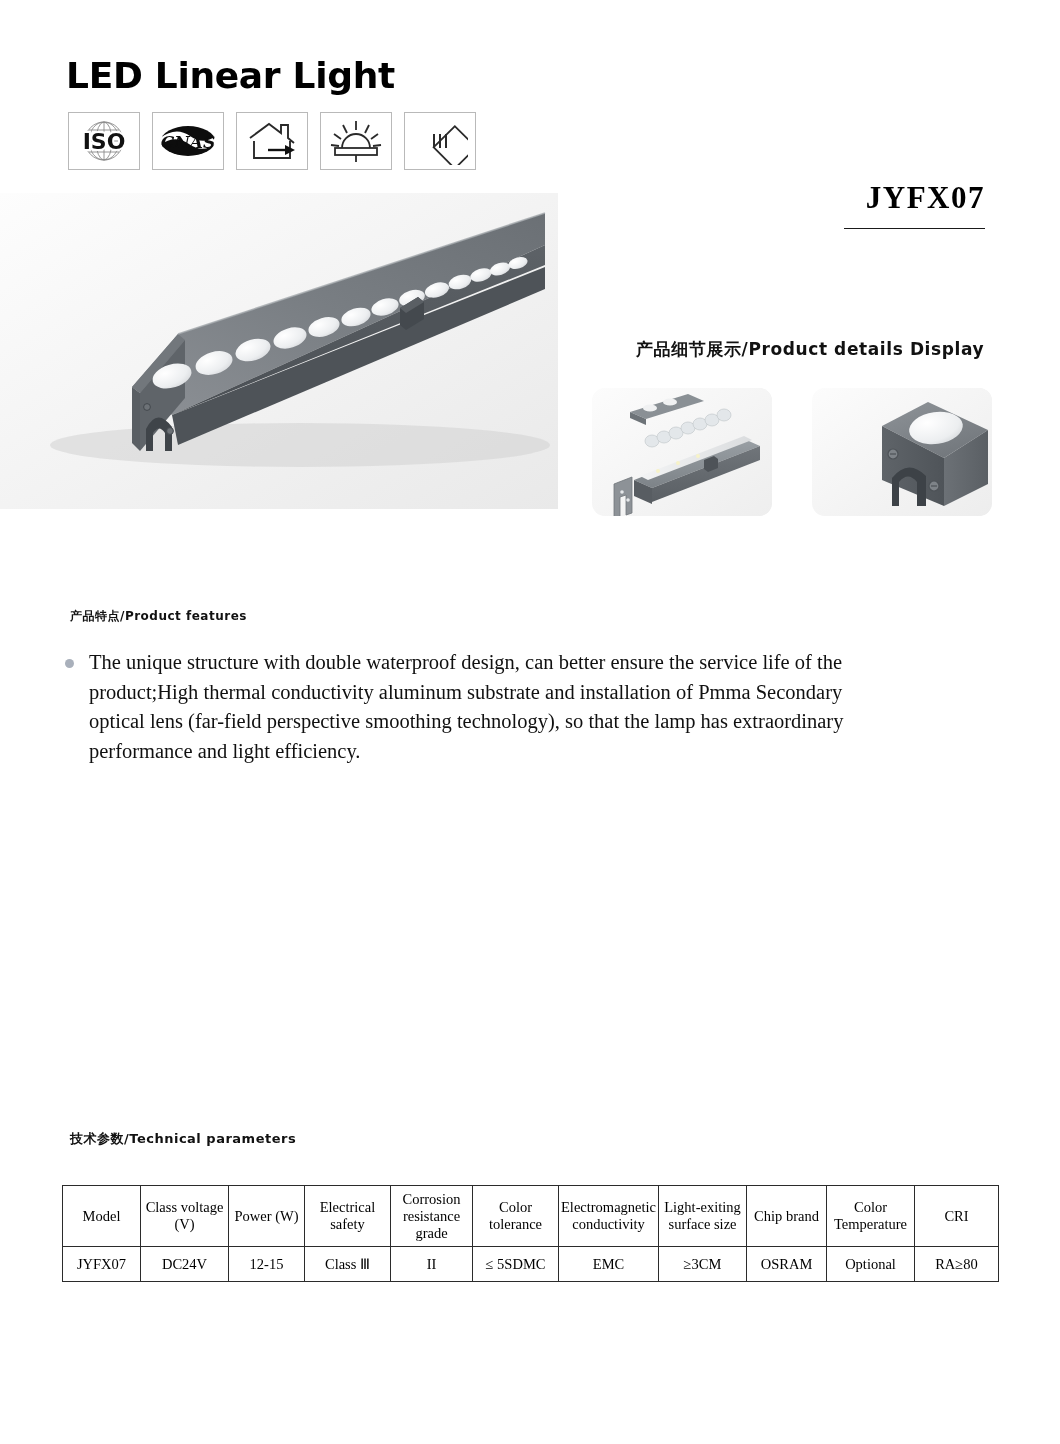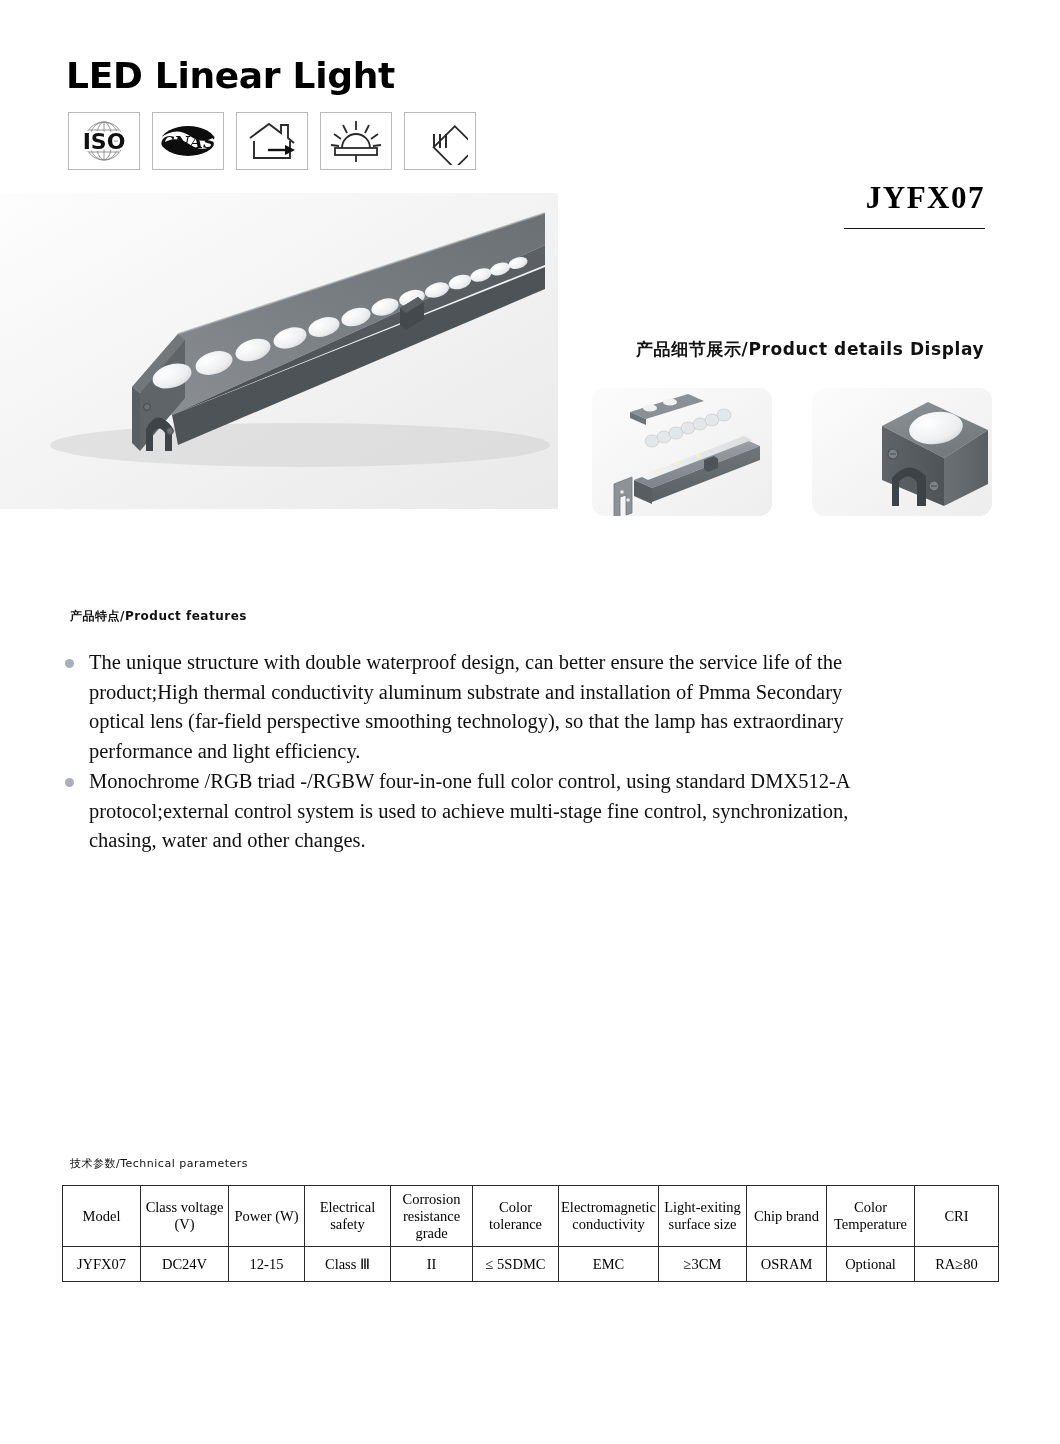--- a/index.html
+++ b/index.html
@@ -143,25 +143,24 @@
     border-radius: 50%;
     background: #a9b0bb;
   }
 
   
   .tech-heading {
     position: absolute;
     left: 70px;
     top: 1130px;
     font-family: "DejaVu Sans", sans-serif;
-    font-weight: normal;
-    font-size: 11px;
+    font-weight: bold;
+    font-size: 13px;
     letter-spacing: 0.5px;
     color: #111;
-    margin-top: 26px;
   }
   .spec-table {
     position: absolute;
     left: 62px;
     top: 1185px;
     width: 936px;
     border-collapse: collapse;
     table-layout: fixed;
     font-family: "Liberation Serif", serif;
   }
@@ -433,21 +432,20 @@
       <circle cx="122" cy="98" r="5" fill="#7e8388" stroke="#4d5257" stroke-width="1.2"></circle>
       <line x1="119" y1="98" x2="125" y2="98" stroke="#43484d" stroke-width="1.2"></line>
     </g>
   </svg>
 </div>
 
 <div class="features-heading">产品特点/Product features</div>
 
 <ul class="features-list">
   <li class="feature-item">The unique structure with double waterproof design, can better ensure the service life of the product;High thermal conductivity aluminum substrate and installation of Pmma Secondary optical lens (far-field perspective smoothing technology), so that the lamp has extraordinary performance and light efficiency.</li>
-  <li class="feature-item">Monochrome /RGB triad -/RGBW four-in-one full color control, using standard DMX512-A protocol;external control system is used to achieve multi-stage fine control, synchronization, chasing, water and other changes.</li>
 </ul>
 
 <div class="tech-heading">技术参数/Technical parameters</div>
 
 <table class="spec-table">
   <colgroup>
     <col style="width:78px">
       <col style="width:88px">
       <col style="width:76px">
     <col style="width:86px">

